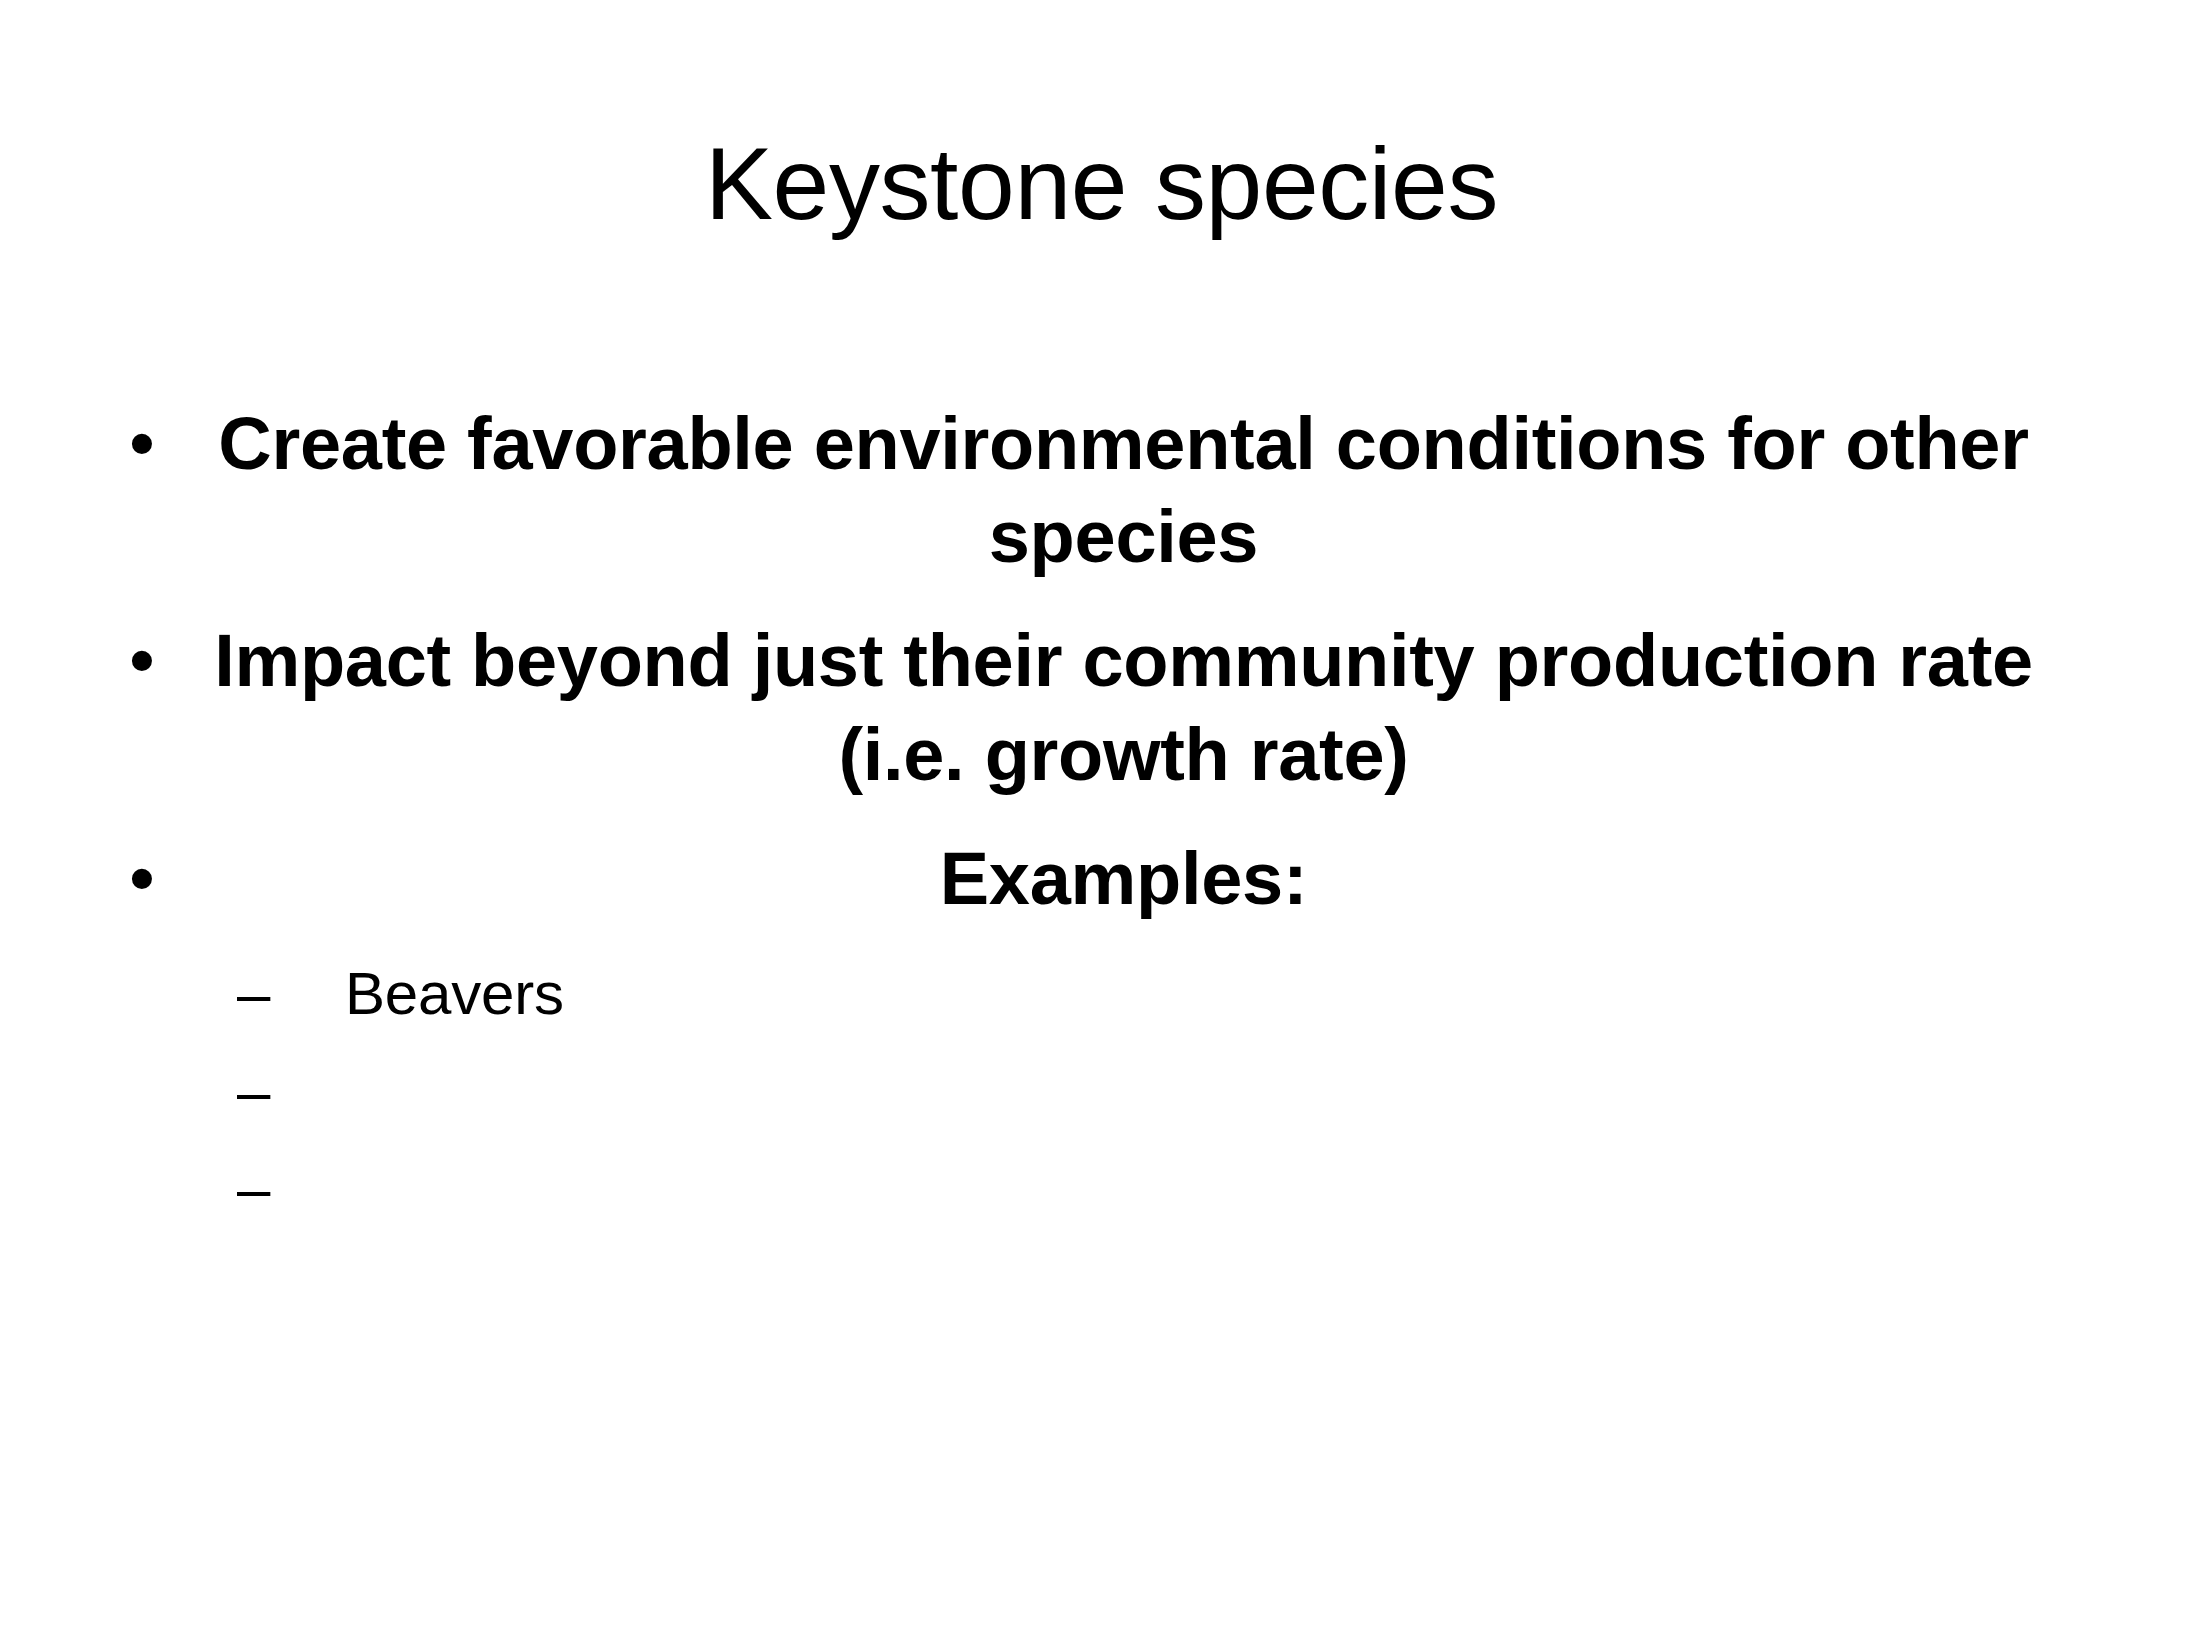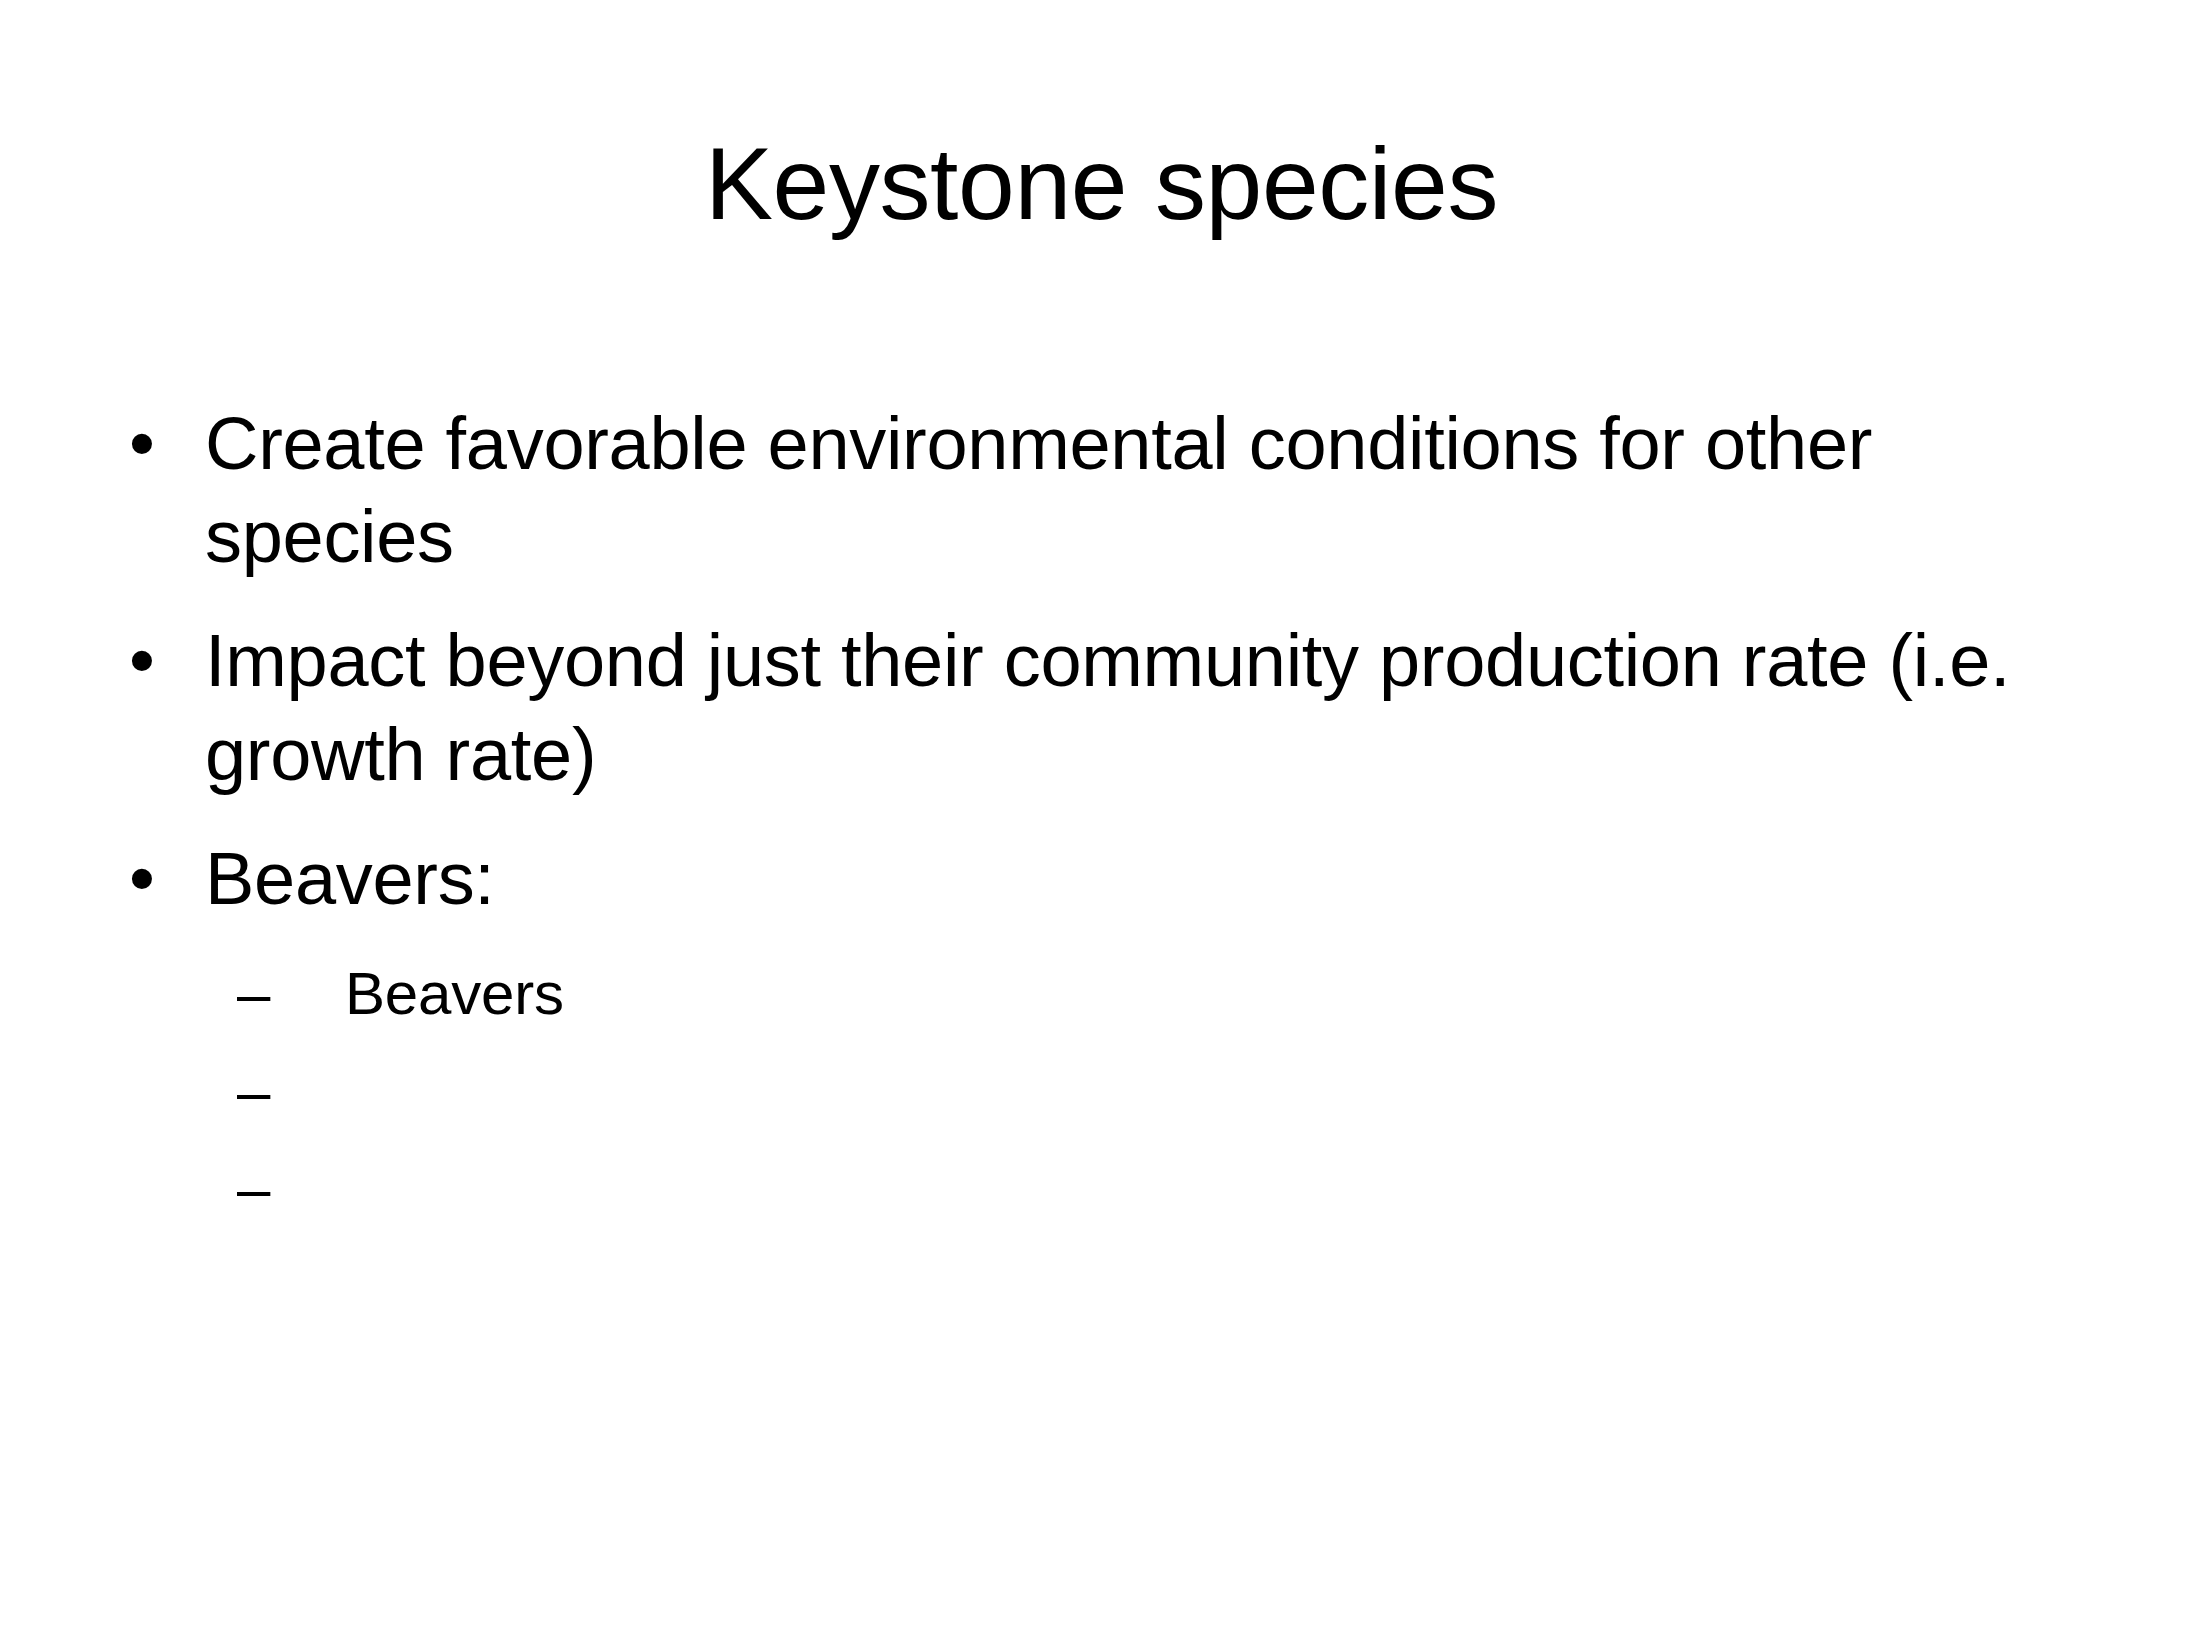--- a/index.html
+++ b/index.html
@@ -60,24 +60,25 @@
     font-size: 74px;
     line-height: 1.26;
     color: #000000;
     user-select: none;
   }
 
   .bullet-text {
     flex: 1 1 auto;
     font-size: 74px;
     line-height: 1.26;
-    font-weight: 400;
+    font-weight: 700;
     letter-spacing: -0.3px;
     color: #000000;
     max-width: 1837px;
+    text-align: center;
   }
 
   
   .sub-list {
     margin-top: 19px;
   }
 
   .sub-row {
     display: flex;
     align-items: flex-start;
@@ -118,21 +119,21 @@
       <span class="bullet-text">Create favorable environmental conditions for other species</span>
     </div>
 
     <div class="bullet-row">
       <span class="bullet-marker">•</span>
       <span class="bullet-text">Impact beyond just their community production rate (i.e. growth rate)</span>
     </div>
 
     <div class="bullet-row">
       <span class="bullet-marker">•</span>
-      <span class="bullet-text">Beavers:</span>
+      <span class="bullet-text">Examples:</span>
     </div>
 
     <div class="sub-list">
 
       <div class="sub-row">
         <span class="sub-marker">–</span>
         <span class="sub-text">Beavers</span>
       </div>
 
       <div class="sub-row">

